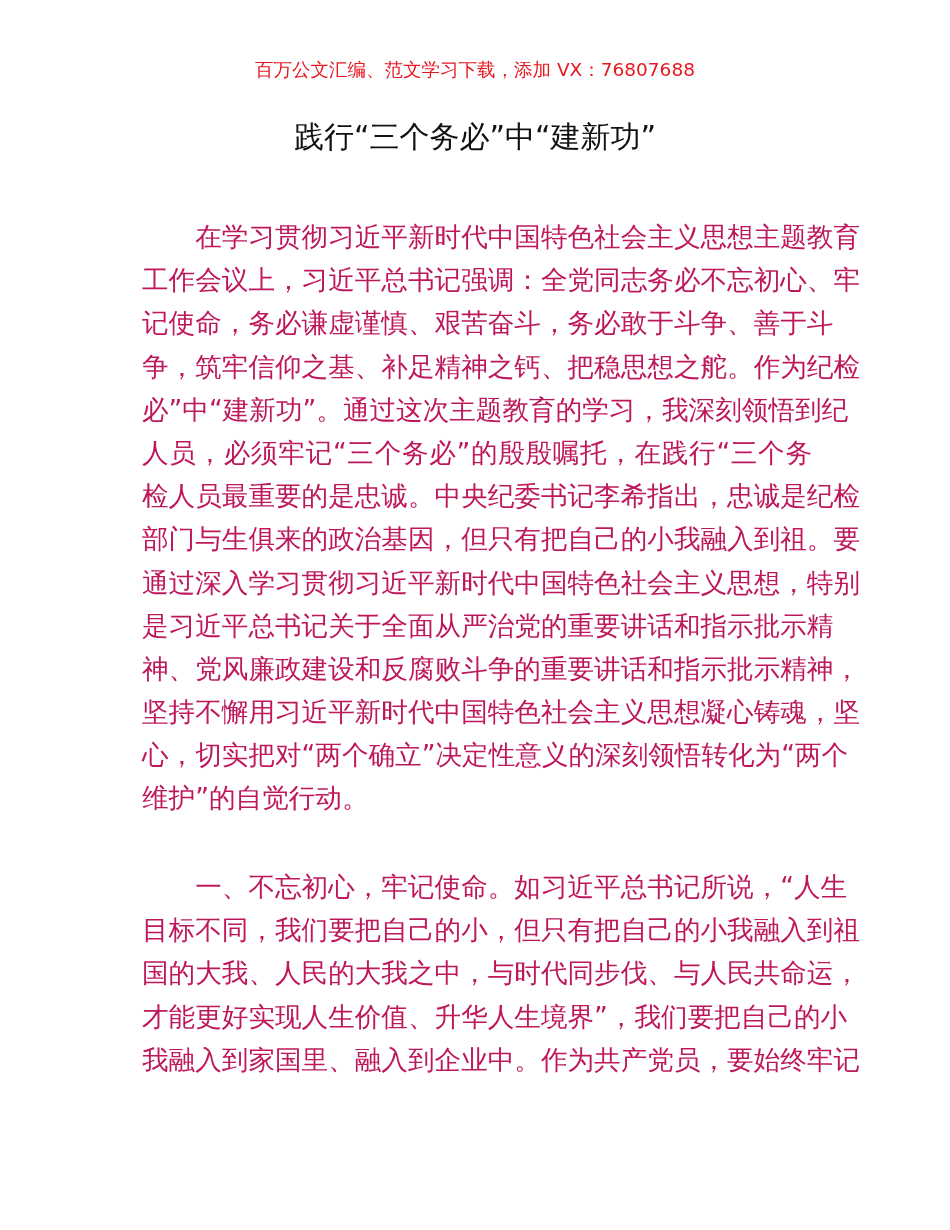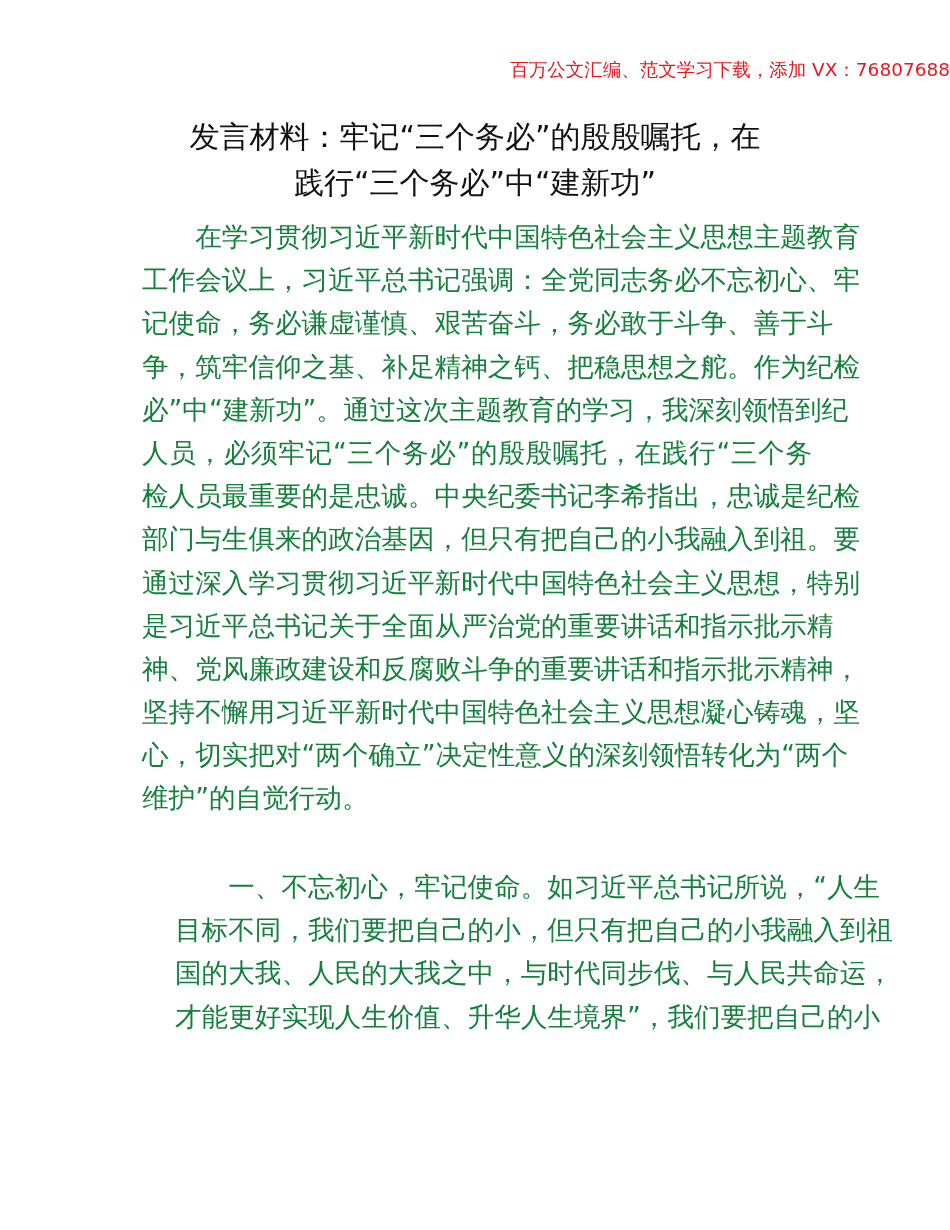--- a/index.html
+++ b/index.html
@@ -20,21 +20,21 @@
       left: 0; top: 0;
       width: 950px;
       height: 1230px;
       background: #ffffff;
     }
     .watermark {
       position: absolute;
       top: 56px;
       left: 0;
       width: 950px;
-      text-align: right;
+      text-align: center;
       font-size: 18.5px;
       line-height: 28px;
       color: #e8161e;
       letter-spacing: 0px;
     }
     .title {
       position: absolute;
       top: 114px;
       left: 130px;
       width: 690px;
@@ -44,48 +44,47 @@
       color: #111111;
       font-weight: normal;
       margin: 0;
     }
     .body-text {
       position: absolute;
       left: 142px;
       width: 670px;
       font-size: 26.6px;
       line-height: 43.2px;
-      color: #15803d;
+      color: #be185d;
       text-align: justify;
       text-justify: inter-character;
       margin: 0;
       word-break: break-all;
     }
     .p1 { top: 215px; }
-    .p2 { top: 865px; margin-left: 33px; }
+    .p2 { top: 865px; }
     .para-line {
       display: block;
       white-space: nowrap;
       text-align: justify;
       text-align-last: justify;
       height: 43.2px;
     }
     .para-line.last {
       text-align-last: left;
     }
   </style>
 </head>
 <body>
 
 <div class="page">
 
   <div class="watermark">百万公文汇编、范文学习下载，添加 VX：76807688</div>
 
   <h1 class="title">
-    <span class="para-line last" style="text-align:center;text-align-last:center;height:46px;">发言材料：牢记“三个务必”的殷殷嘱托，在</span>
     <span class="para-line last" style="text-align:center;text-align-last:center;height:46px;">践行“三个务必”中“建新功”</span>
   </h1>
 
   <div class="body-text p1">
     <span class="para-line">　　在学习贯彻习近平新时代中国特色社会主义思想主题教育</span>
     <span class="para-line">工作会议上，习近平总书记强调：全党同志务必不忘初心、牢</span>
     <span class="para-line">记使命，务必谦虚谨慎、艰苦奋斗，务必敢于斗争、善于斗</span>
     <span class="para-line">争，筑牢信仰之基、补足精神之钙、把稳思想之舵。作为纪检</span>
     <span class="para-line">必”中“建新功”。通过这次主题教育的学习，我深刻领悟到纪</span>
     <span class="para-line">人员，必须牢记“三个务必”的殷殷嘱托，在践行“三个务</span>
@@ -97,15 +96,16 @@
     <span class="para-line">坚持不懈用习近平新时代中国特色社会主义思想凝心铸魂，坚</span>
     <span class="para-line">心，切实把对“两个确立”决定性意义的深刻领悟转化为“两个</span>
     <span class="para-line last">维护”的自觉行动。</span>
   </div>
 
   <div class="body-text p2">
     <span class="para-line">　　一、不忘初心，牢记使命。如习近平总书记所说，“人生</span>
     <span class="para-line">目标不同，我们要把自己的小，但只有把自己的小我融入到祖</span>
     <span class="para-line">国的大我、人民的大我之中，与时代同步伐、与人民共命运，</span>
     <span class="para-line">才能更好实现人生价值、升华人生境界”，我们要把自己的小</span>
+    <span class="para-line">我融入到家国里、融入到企业中。作为共产党员，要始终牢记</span>
   </div>
 
 </div>
 
 </body></html>

